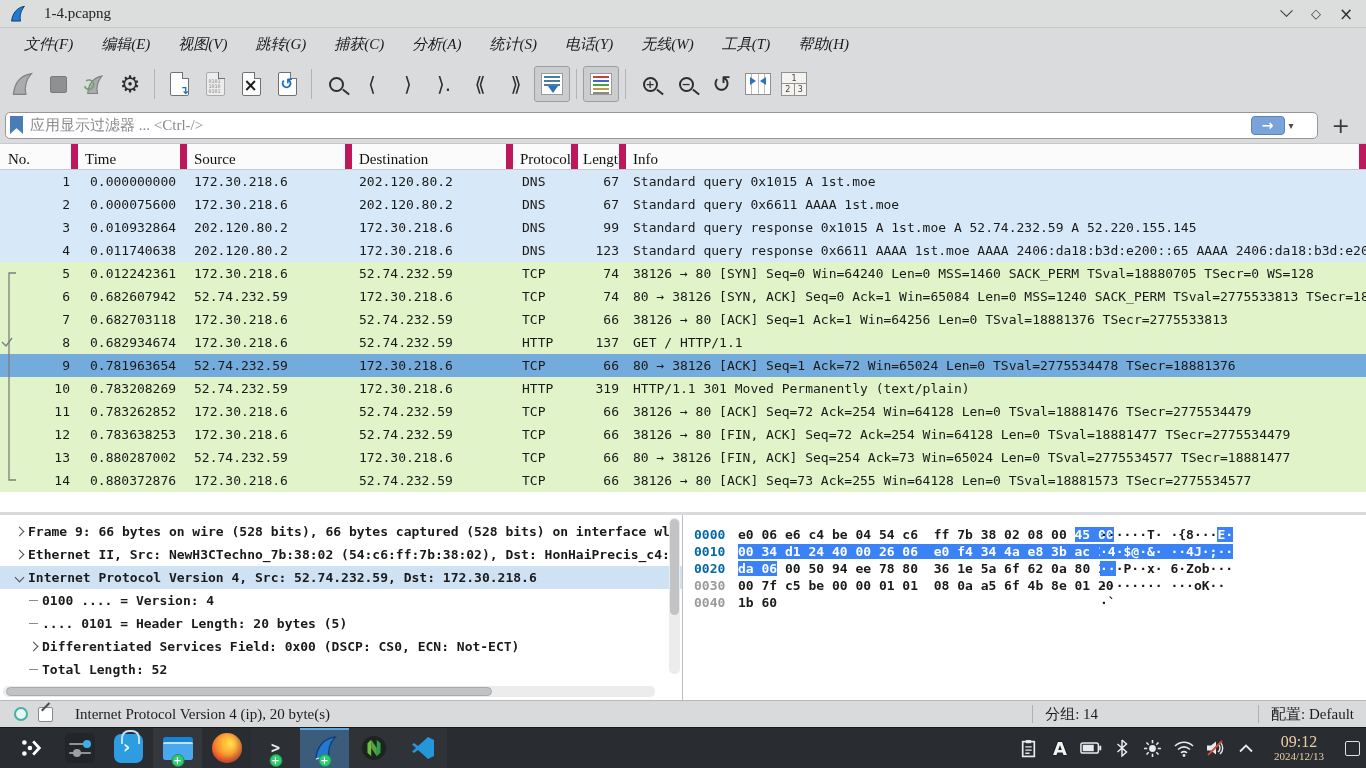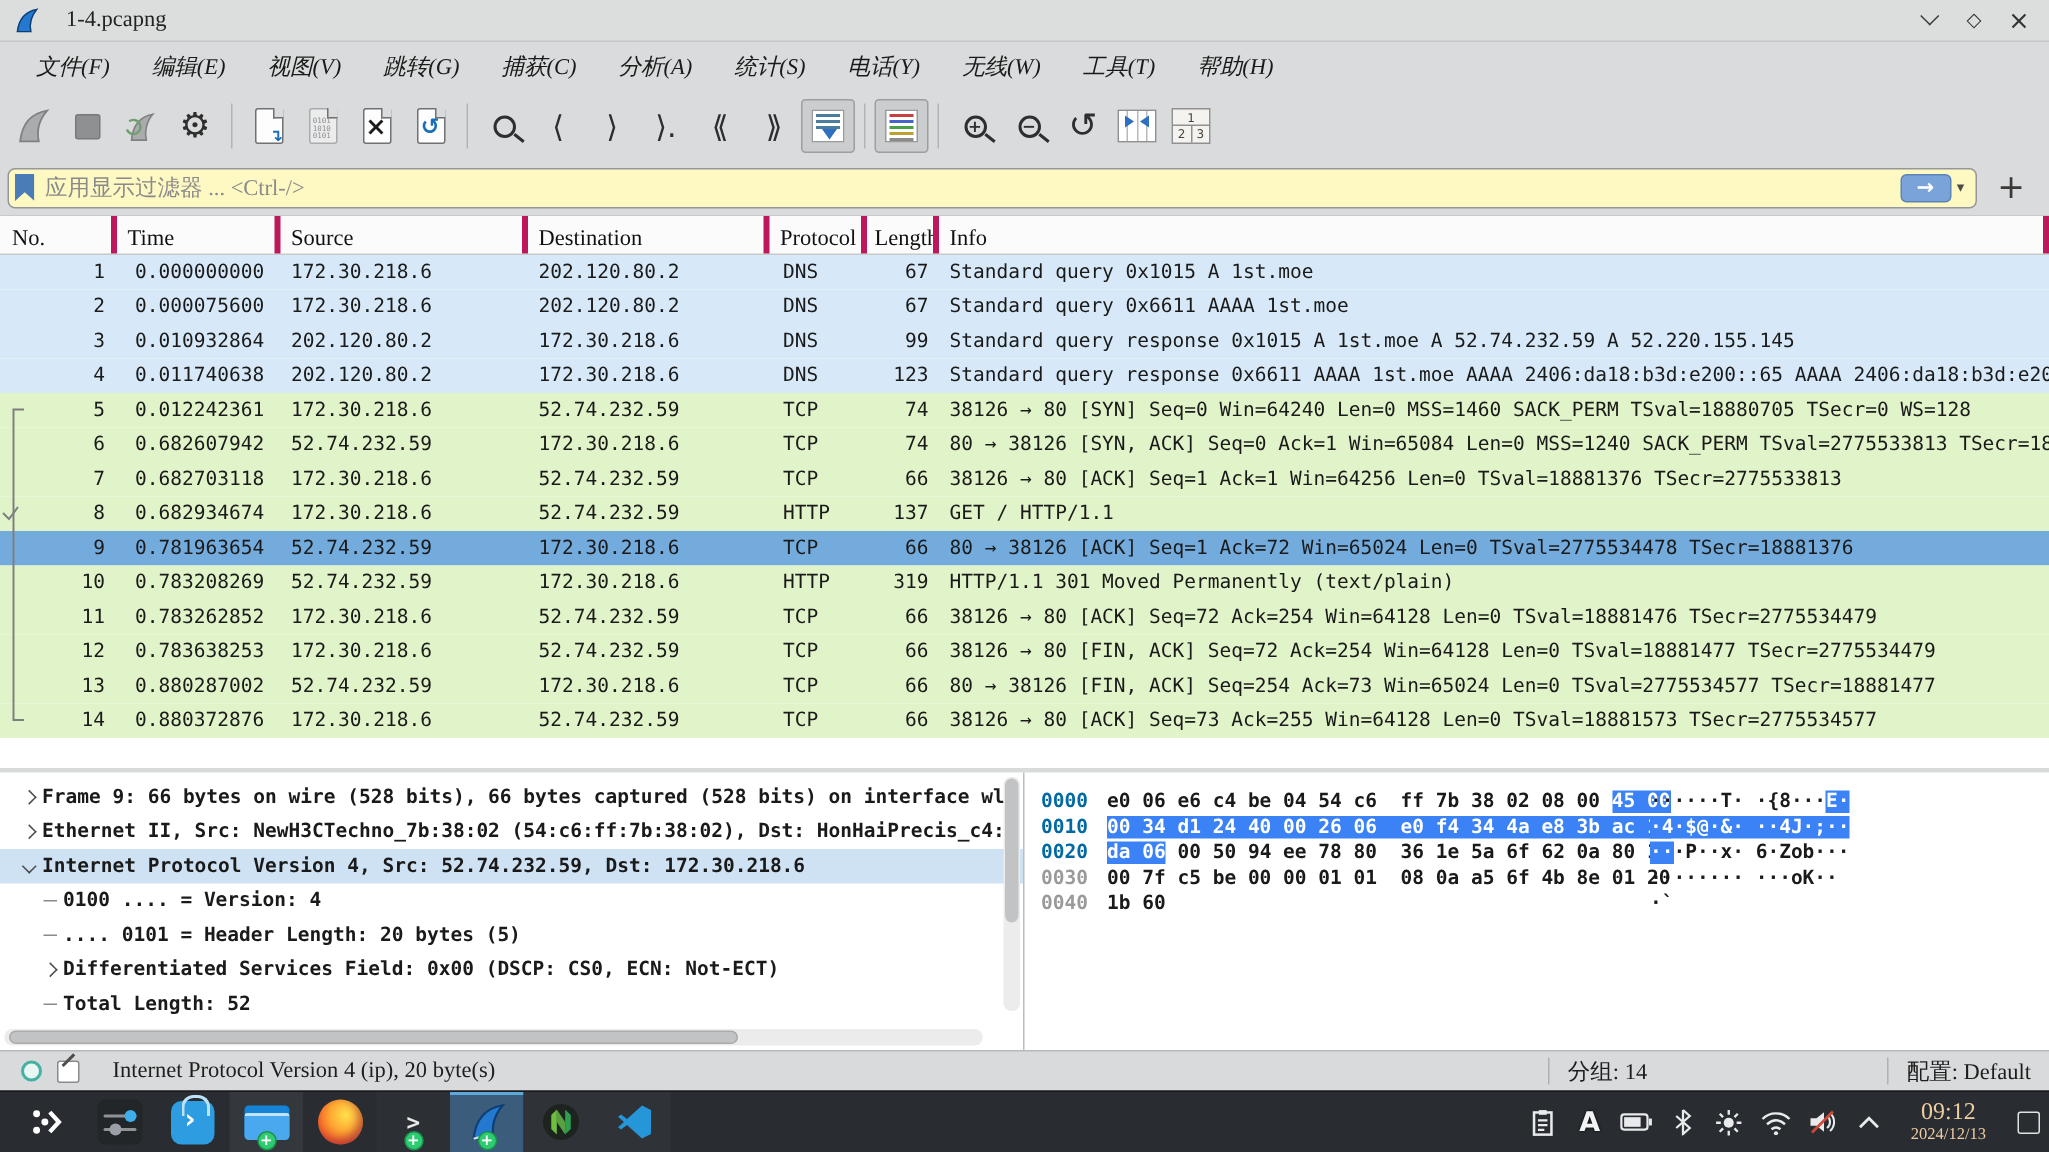--- a/index.html
+++ b/index.html
@@ -47,31 +47,31 @@
   .tblico::before { left:4px; border-left:6px solid #2f6fc2; }
   .tblico::after { right:4px; border-right:6px solid #2f6fc2; }
   .layico { width:26px; height:24px; background:#f4f3ef; border:1px solid #8f9092; display:flex; flex-direction:column; font-family:"DejaVu Sans",sans-serif; font-size:8px; color:#444; }
   .layico .t { height:11px; border-bottom:1px solid #8f9092; display:flex; align-items:center; justify-content:center; }
   .layico .b { flex:1; display:flex; }
   .layico .b span { flex:1; display:flex; align-items:center; justify-content:center; }
   .layico .b span:first-child { border-right:1px solid #8f9092; }
 
   
   .filterbar { height:36px; display:flex; align-items:center; padding:0 10px 0 5px; gap:8px; background:#dadbdc; }
-  .filter-input { flex:1; height:27px; background:#fef9c3; border:1px solid #96979a; border-radius:5px; display:flex; align-items:center; padding:0 3px 0 4px; }
+  .filter-input { flex:1; height:27px; background:#ffffff; border:1px solid #96979a; border-radius:5px; display:flex; align-items:center; padding:0 19px 0 4px; }
   .bookmark { width:13px; height:18px; background:#4a7db8; clip-path:polygon(0 0,100% 0,100% 100%,50% 68%,0 100%); margin-right:7px; flex:0 0 auto; }
   .fplaceholder { color:#8a8a8a; font-size:15px; white-space:nowrap; overflow:hidden; flex:1; }
   .applybtn { width:34px; height:19px; background:#7aa3da; border:1px solid #5a83b8; border-radius:4px; color:#fff; display:flex; align-items:center; justify-content:center; font-family:"DejaVu Sans",sans-serif; font-weight:bold; font-size:14px; line-height:1; flex:0 0 auto; }
   .fcaret { font-family:"DejaVu Sans",sans-serif; font-size:10px; color:#4c4c4c; padding:0 4px; flex:0 0 auto; }
   .plusbtn { font-family:"DejaVu Sans",sans-serif; font-size:22px; color:#3a3a3a; padding:0 6px; }
 
   
   .pgrid { display:grid; grid-template-columns:78px 109px 165px 161px 65px 48px 1fr; }
   .colheader { height:27px; background:#fbfbfb; border-top:1px solid #c8c9ca; border-bottom:1px solid #c8c9ca; font-size:15px; color:#111; }
-  .colheader .col { border-right:4px solid #be185d; padding:7px 0 0 7px; overflow:hidden; white-space:nowrap; }
+  .colheader .col { border-right:7px solid #be185d; padding:7px 0 0 7px; overflow:hidden; white-space:nowrap; }
   .colheader .col.first { padding-left:8px; }
   .plist { background:#fff; height:342px; position:relative; font-family:"DejaVu Sans Mono",monospace; font-size:13px; }
   .prow { height:23px; line-height:23px; white-space:nowrap; }
   .prow span { overflow:hidden; display:block; }
   .bg-blue { background:#d7e9f8; } .bg-green { background:#e1f3c8; } .bg-sel { background:#74abdd; }
   .c-no { text-align:right; padding-right:8px; }
   .c-time { padding-left:12px; } .c-src { padding-left:7px; } .c-dst { padding-left:7px; } .c-proto { padding-left:9px; }
   .c-len { text-align:right; padding-right:7px; }
   .c-info { padding-left:7px; }
   .rel-overlay { position:absolute; left:0; top:0; pointer-events:none; }

